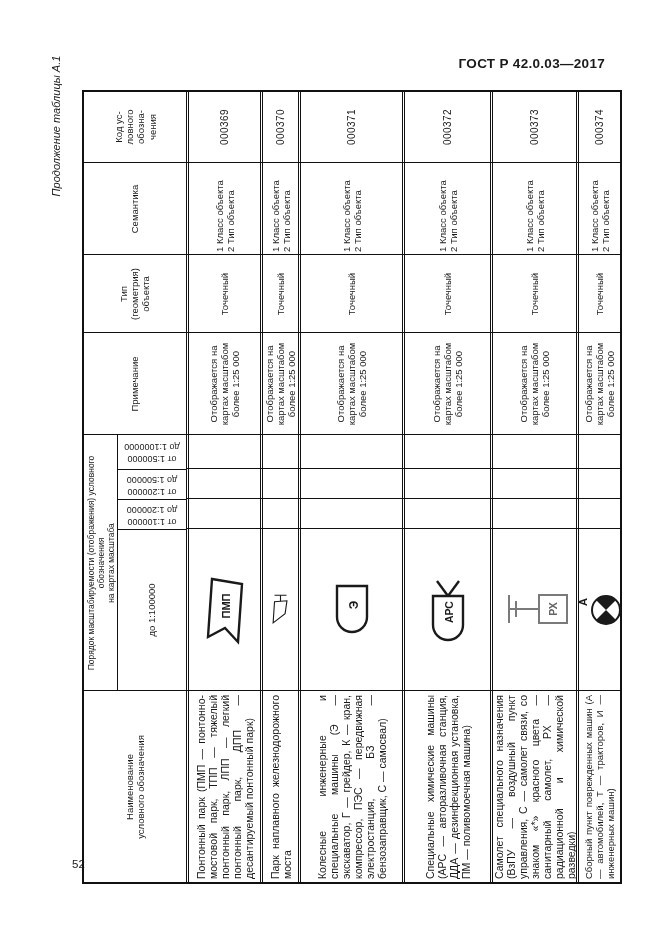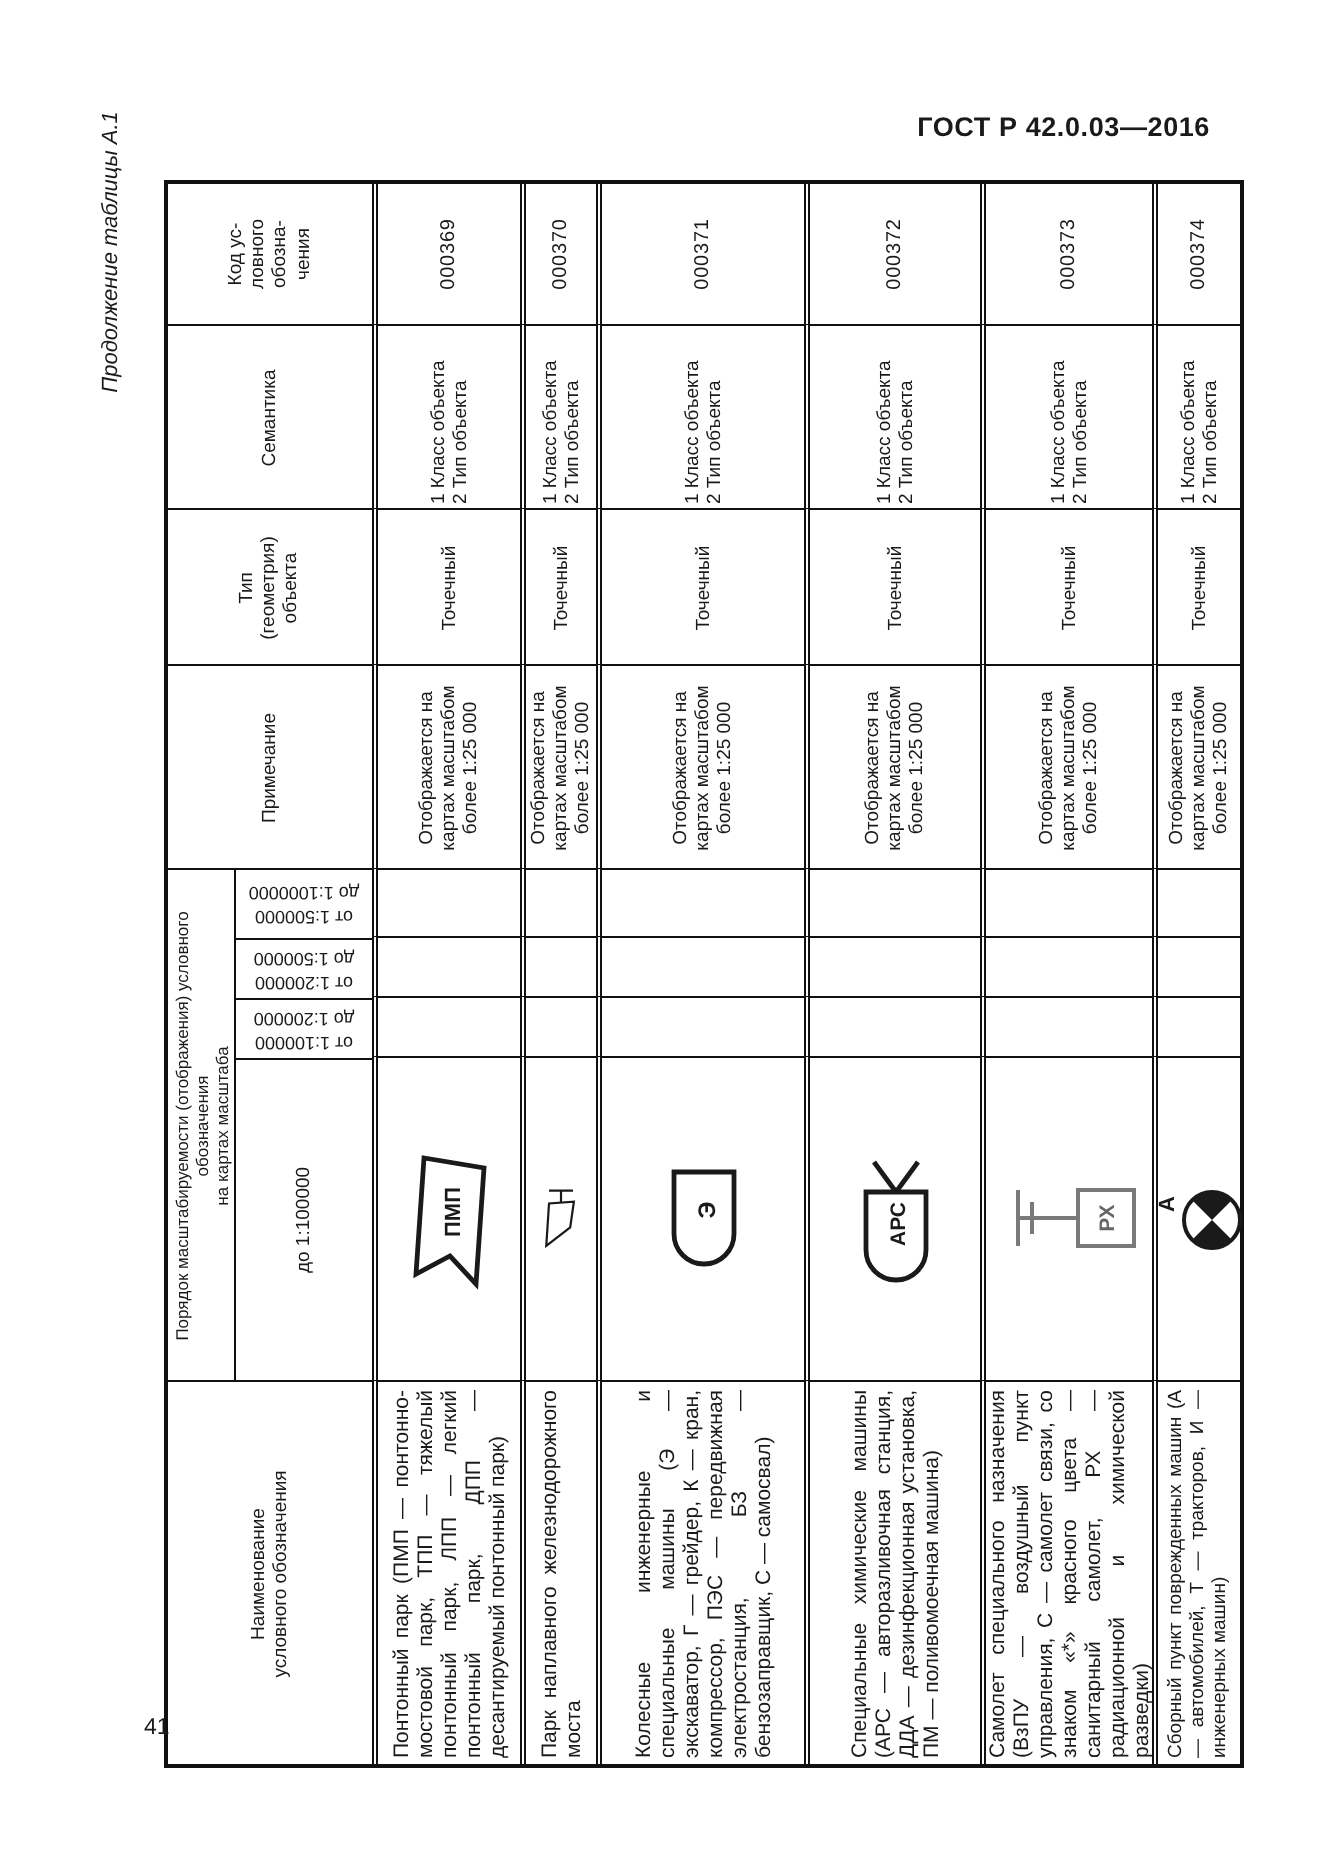--- a/index.html
+++ b/index.html
@@ -41,21 +41,21 @@
 
   .symcell{display:flex;align-items:center;justify-content:center}
   .symcell svg{transform:rotate(-90deg)}
   .sym-stroke{fill:none;stroke:#1a1a1a;stroke-width:2.4;stroke-linejoin:miter}
   .sym-gray{fill:none;stroke:#7a7a7a;stroke-width:2}
   svg text{font-family:"Liberation Sans","DejaVu Sans",sans-serif;font-weight:bold;fill:#1a1a1a}
 </style>
 </head>
 <body>
 
-<div class="gost-header">ГОСТ Р 42.0.03—2016</div>
+<div class="gost-header">ГОСТ Р 42.0.03—2017</div>
 
 <div class="caption-wrap">
   <div class="rot" style="width:182px;font-size:11px;font-style:italic">Продолжение таблицы А.1</div>
 </div>
 
 <div class="tbl">
 
   <div class="c c1 rtop" style="grid-column:1;grid-row:1">
     <div class="rot w-s1">Код ус-
 ловного
@@ -276,13 +276,13 @@
     </div>
   <div class="c" style="grid-column:6;grid-row:9">
       <div class="rot w-s9 namecell">Самолет специального назначения (ВзПУ — воздушный пункт управления, С — самолет связи, со знаком «*» красного цвета — санитарный самолет, РХ — радиационной и химической разведки)</div>
     </div>
   <div class="c" style="grid-column:7;grid-row:9">
       <div class="rot w-s9 namecell" style="font-size:9.5px">Сборный пункт поврежденных машин (А — автомобилей, Т — тракторов, И — инженерных машин)</div>
     </div>
 
 </div>
 
-<div class="pagenum">41</div>
+<div class="pagenum">52</div>
 
 </body></html>

